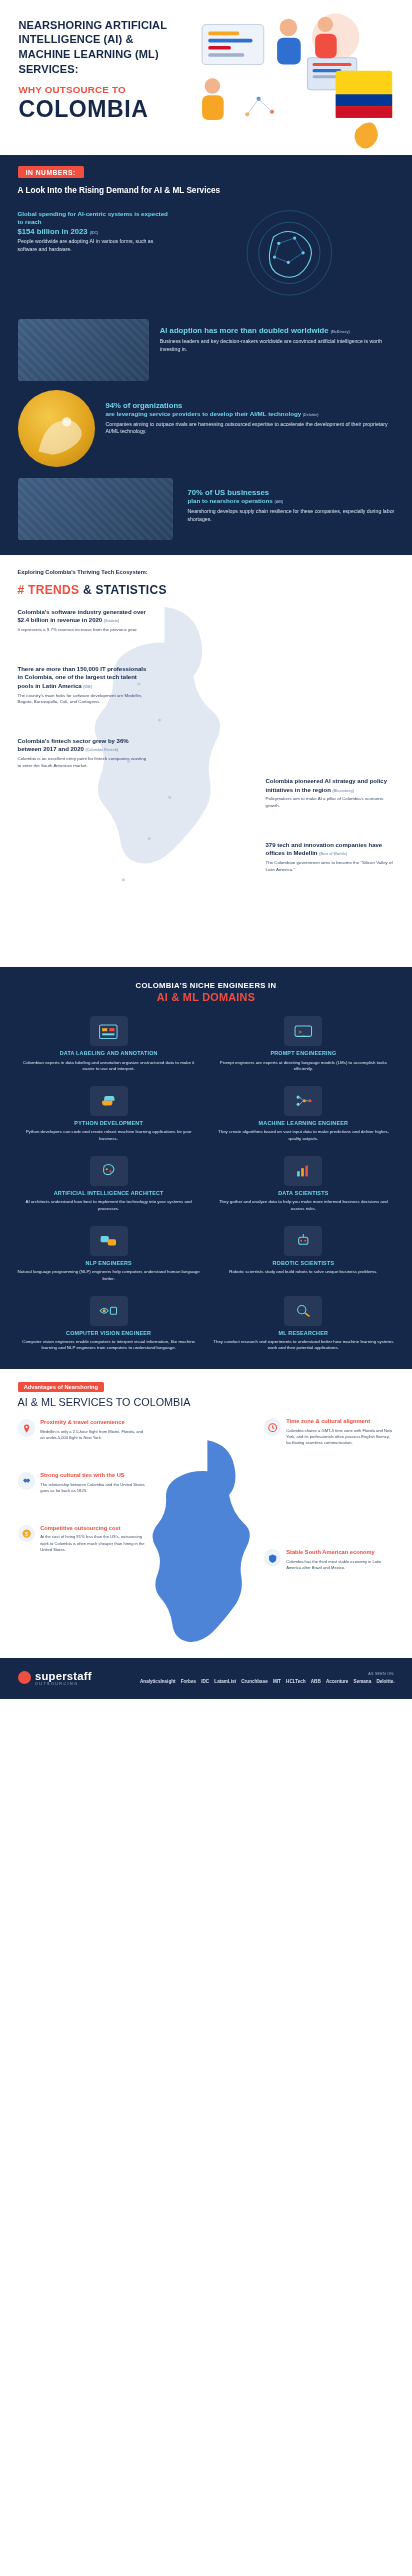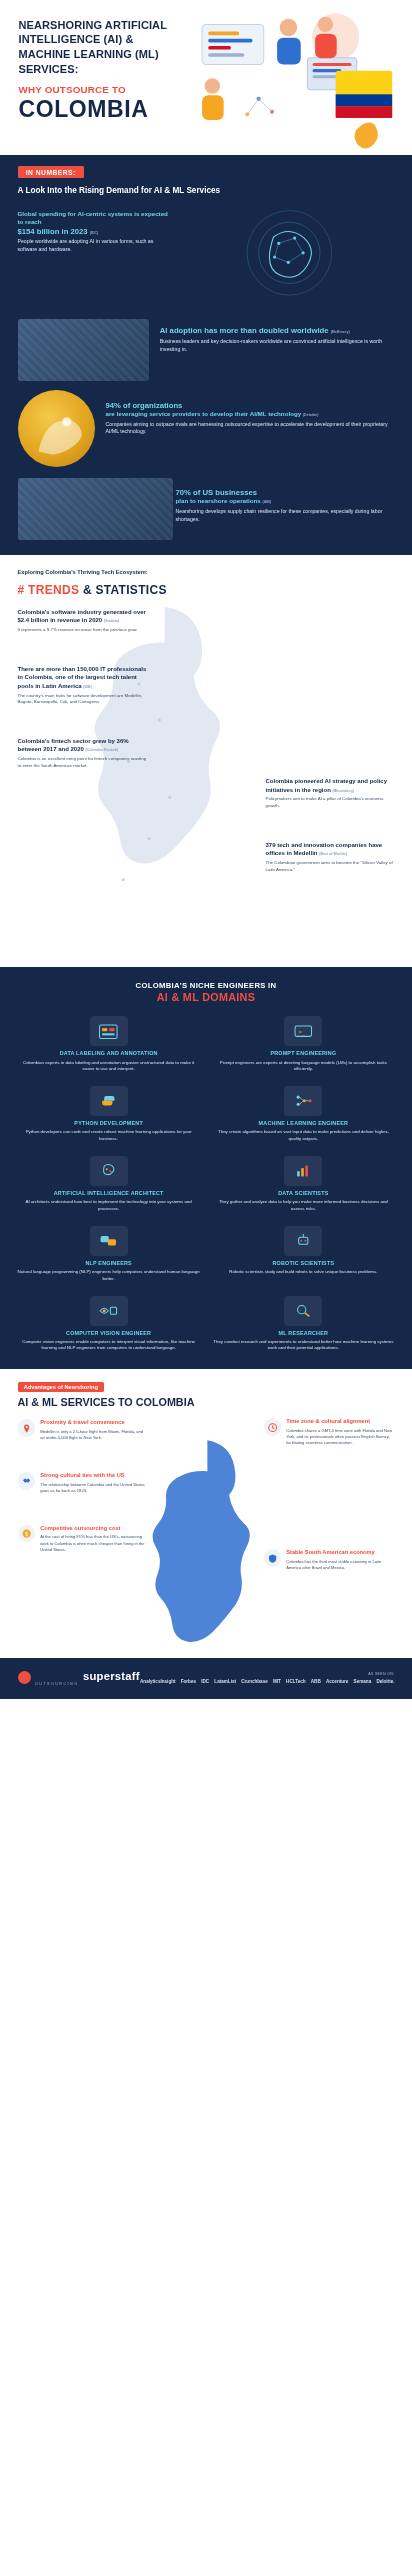--- a/index.html
+++ b/index.html
@@ -136,21 +136,21 @@
   .dcell h5 { font-size: 5.4px; font-weight: bold; color: #6fd3e8; text-align: center; letter-spacing: 0.2px; }
   .dcell p { font-size: 4.4px; line-height: 1.5; color: #dbe4f2; margin-top: 3.1px; text-align: center; }
 
   
   .adv {
     background: #ffffff;
     padding: 12.4px 17.5px 15.5px 17.5px;
     position: relative;
   }
   .adv-kicker { background: #f04e3e; color: #fff; display: inline-block; font-size: 5.7px; font-weight: bold; padding: 2.1px 6.2px; border-radius: 1.5px; }
-  .adv h2 { font-size: 10.8px; font-weight: bold; color: #15284a; margin-top: 4.1px; line-height: 1.2; }
+  .adv h2 { font-size: 10.8px; font-weight: normal; color: #15284a; margin-top: 4.1px; line-height: 1.2; }
   .adv-map {
     position: absolute; left: 40%; top: 62px; width: 124px; height: 222px;
     transform: translateX(-20%);
   }
   .advitem { display: flex; gap: 5.2px; margin-top: 10.3px; max-width: 129px; position: relative; z-index: 3; }
   .advicon {
     width: 17.5px; height: 17.5px; flex: 0 0 17.5px;
     border-radius: 50%;
     background: #eef2f9;
     display: flex; align-items: center; justify-content: center;
@@ -160,21 +160,21 @@
   .adv-right { position: absolute; right: 17.5px; top: 49px; width: 131px; z-index: 3; }
 
   
   .footer {
     background: #15284a;
     padding: 11.3px 17.5px 13.4px;
     color: #fff;
   }
   .logo-wrap { display: flex; align-items: center; gap: 4.1px; }
   .logo-mark { width: 13.4px; height: 13.4px; border-radius: 50%; background: #f04e3e; }
-  .logo-text { font-size: 11.3px; font-weight: bold; letter-spacing: 0.2px; margin-left: 48px; }
+  .logo-text { font-size: 11.3px; font-weight: bold; letter-spacing: 0.2px; }
   .logo-sub { font-size: 3.6px; letter-spacing: 1.5px; color: #9fb6d6; }
   .footer-right { text-align: right; }
   .asseen { font-size: 3.6px; color: #9fb6d6; letter-spacing: 0.3px; }
   .brandrow { display: flex; gap: 5.2px; justify-content: flex-end; margin-top: 3.1px; flex-wrap: wrap; }
   .brand { font-size: 4.6px; font-weight: bold; color: #e6eefb; opacity: .9; }
   .footbar { display: flex; justify-content: space-between; align-items: center; }
 </style>
 </head>
 <body>
 
@@ -281,21 +281,21 @@
           </div>
           <div class="hl">
             <span>are leveraging service providers to develop their AI/ML technology</span>
             <span class="src">(Deloitte)</span>
           </div>
           <div class="body">Companies aiming to outpace rivals are harnessing outsourced expertise to accelerate the development of their proprietary AI/ML technology.</div>
         </div>
       </div>
     </div>
 
-    <div style="display:flex; gap:3px; margin-top:10.3px; align-items:flex-start;">
+    <div style="display:flex; gap:15px; margin-top:10.3px; align-items:flex-start;">
       <div style="flex:0 0 155px;">
         <div class="photo" style="height:62px;"></div>
       </div>
       <div style="flex:1;">
         <div class="stat" style="max-width:100%;">
           <div class="big">
             <span>70% of US businesses</span>
           </div>
           <div class="hl">
             <span>plan to nearshore operations</span>

